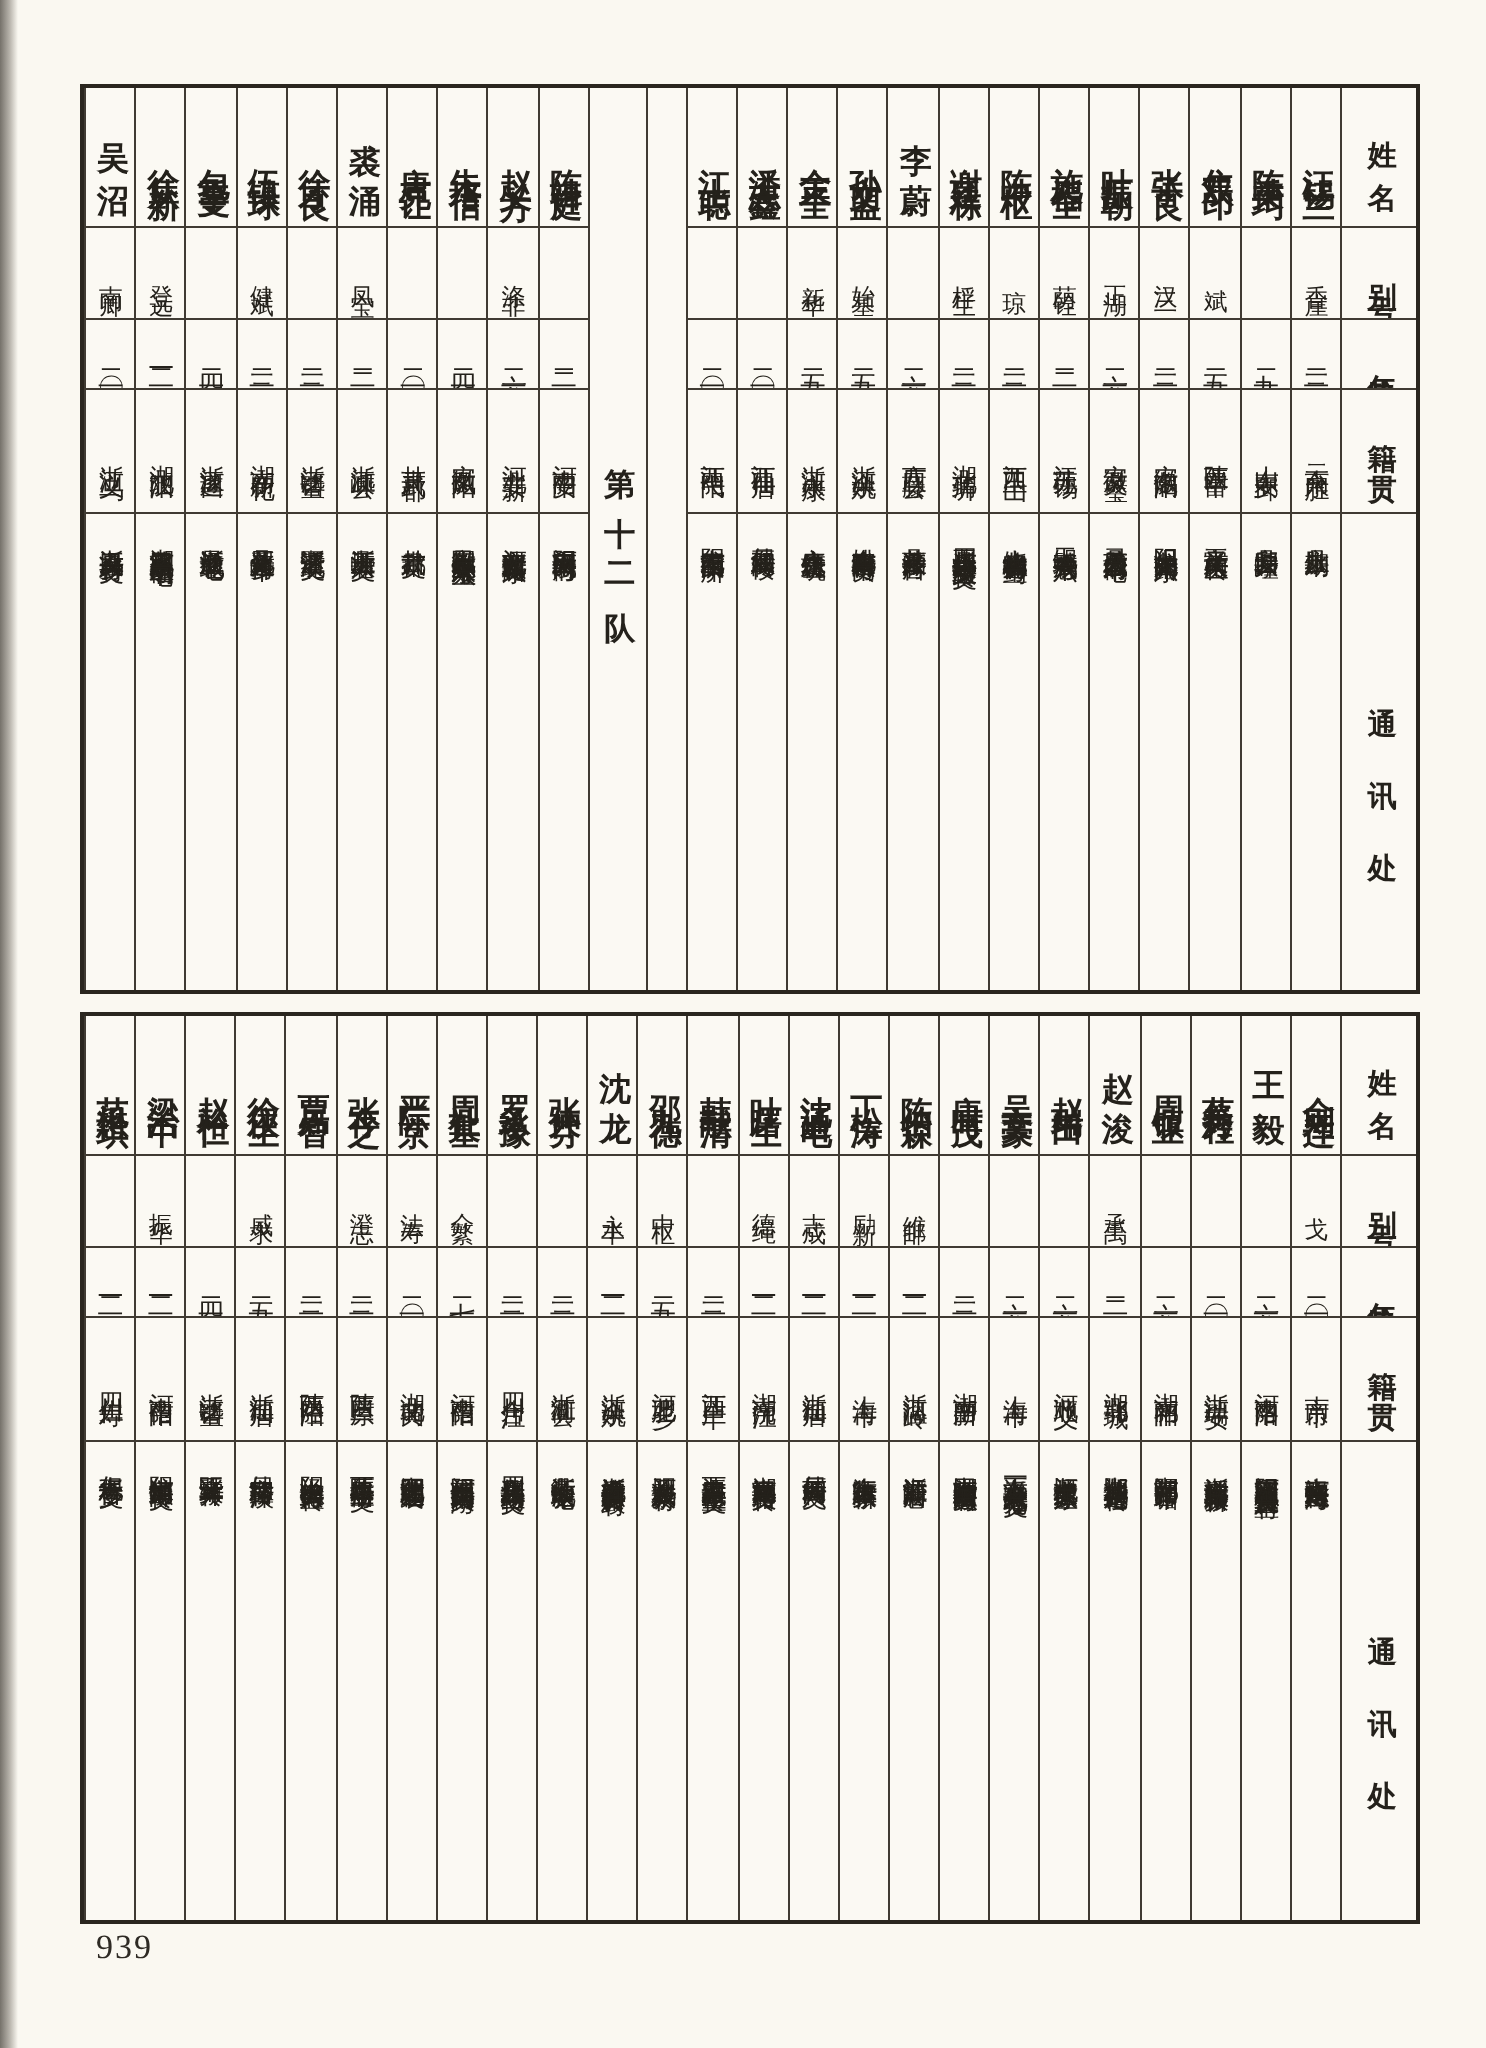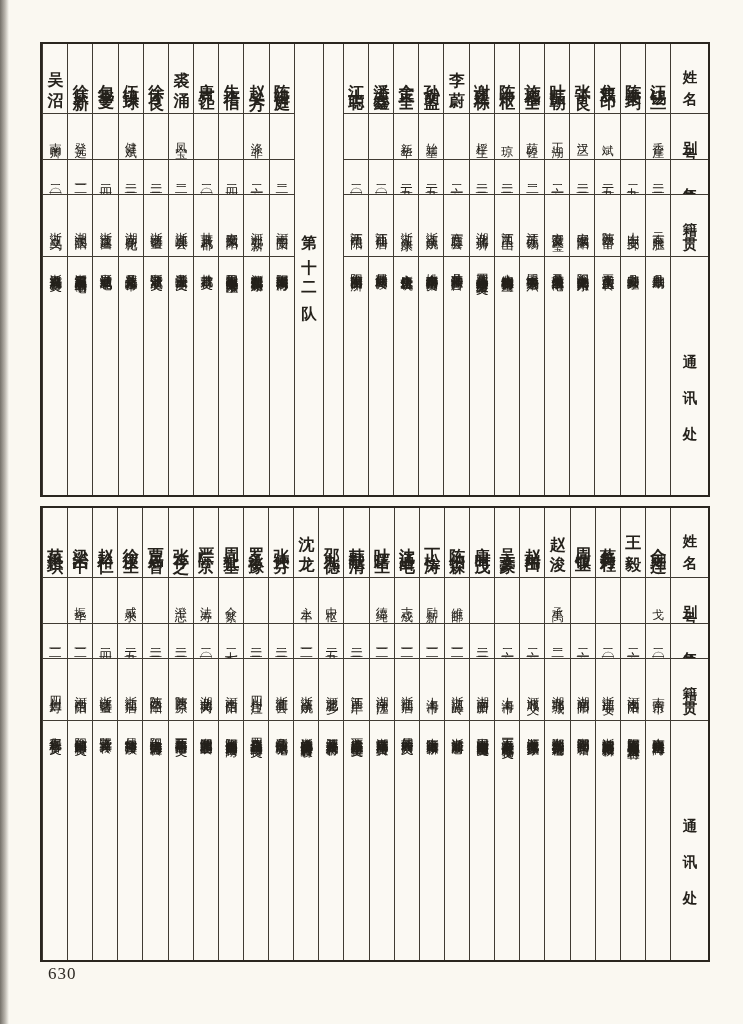--- a/index.html
+++ b/index.html
@@ -992,14 +992,14 @@
     <div class="cell c-origin">
       <span class="v origin">四川仁寿</span>
     </div>
     <div class="cell c-address">
       <span class="v address">仁寿观音桥乡交</span>
     </div>
   </div>
 </div>
   </div>
 
-  <div class="page-number">630</div>
+  <div class="page-number">939</div>
 </div>
 
 </body></html>

